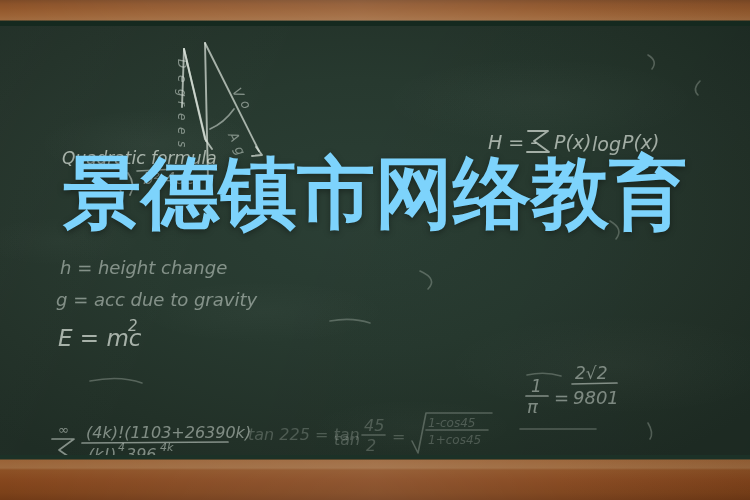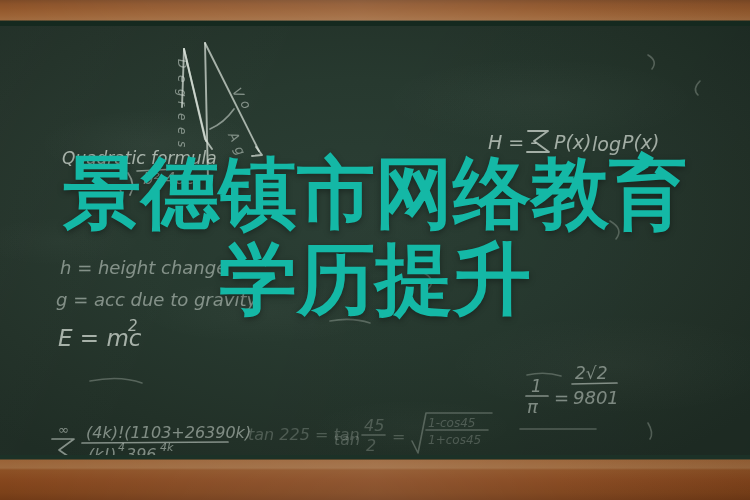--- a/index.html
+++ b/index.html
@@ -127,21 +127,21 @@
   .headline {
     position: absolute;
     left: 0;
     top: 150px;
     width: 750px;
     text-align: center;
     z-index: 4;
   }
   .headline .line {
     display: block;
-    color: #14b8a6;
+    color: #7dd3fc;
     font-weight: 700;
     font-size: 78px;
     line-height: 86px;
     letter-spacing: 0px;
     white-space: nowrap;
     text-shadow: 0 2px 6px rgba(0,0,0,0.35);
     text-align: center;
   }
 </style>
 </head>
@@ -271,18 +271,17 @@
           <path class="chf" d="M420 250 q18 8 8 18" stroke-opacity=".10"></path>
           <path class="chf" d="M520 408 L596 408" stroke-opacity=".12"></path>
           <path class="chf" d="M648 402 q6 10 2 16" stroke-opacity=".12"></path>
         </g>
       </svg>
     </div>
   </div>
 
   <div class="headline">
     <span class="line">景德镇市网络教育</span>
-    <span class="line">学历提升</span>
   </div>
 
   <div class="frame-top"></div>
   <div class="frame-bottom"></div>
 </div>
 
 </body></html>

